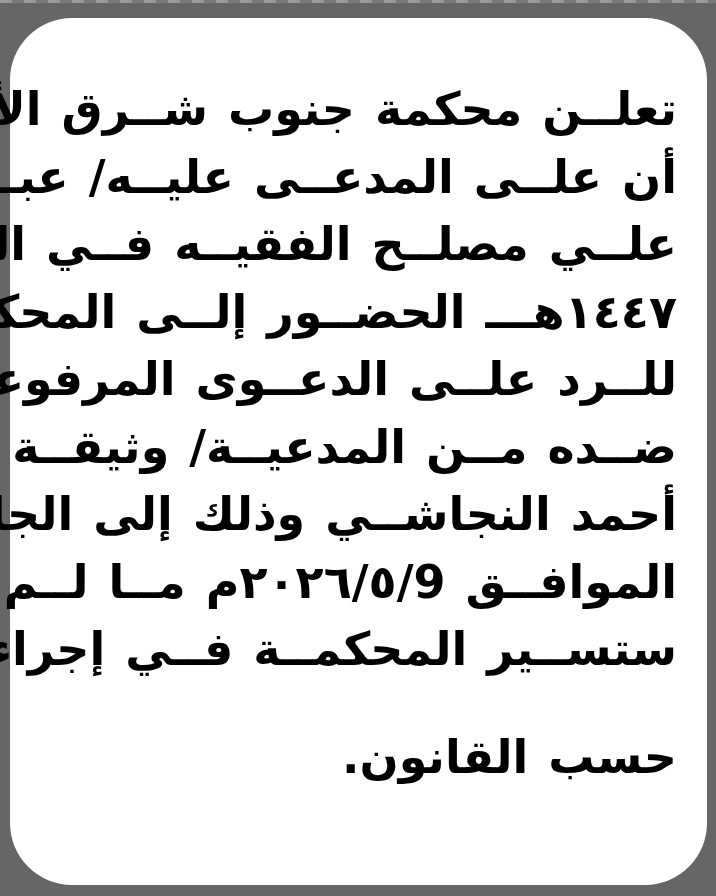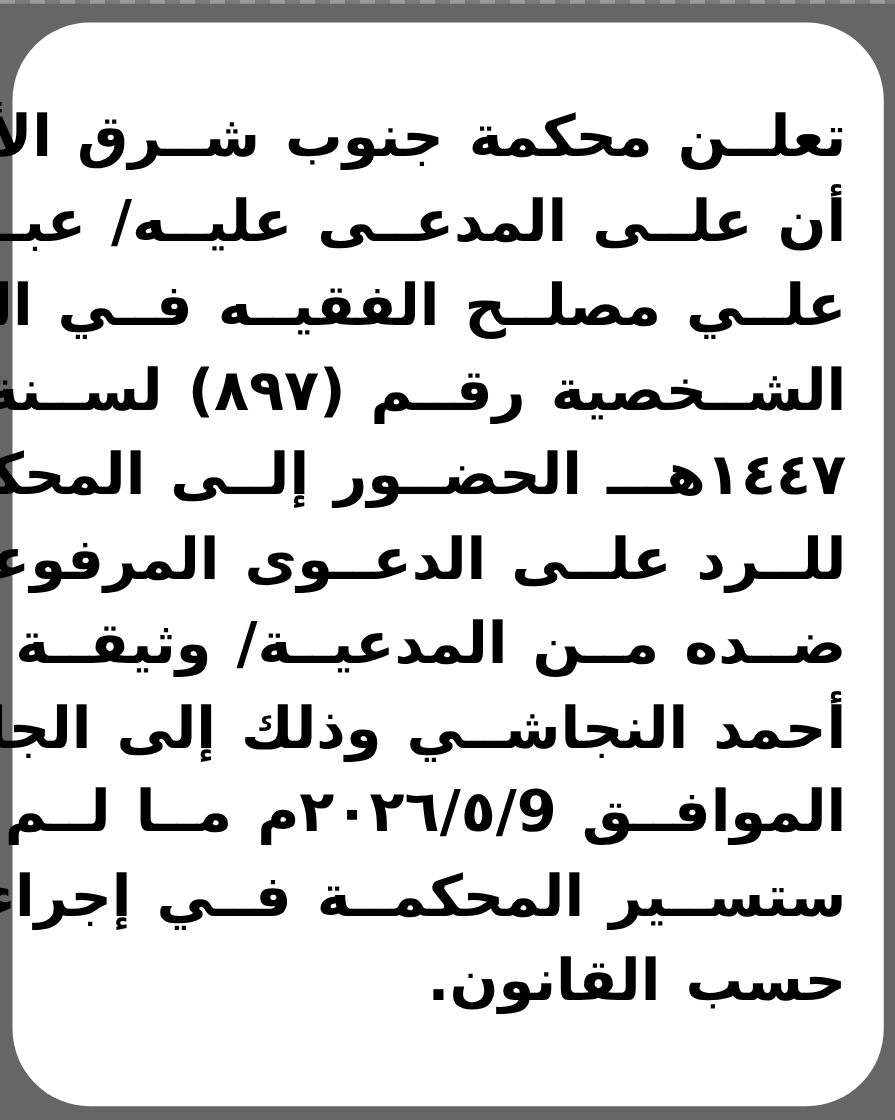--- a/index.html
+++ b/index.html
@@ -33,33 +33,32 @@
     line-height: 67.5px;
     font-size: 46px;
     font-weight: bold;
     color: #000000;
     white-space: nowrap;
     text-align: justify;
     text-align-last: justify;
     letter-spacing: 0;
     word-spacing: 4px;
   }
-  .line.last { text-align-last: right; }
+  .line.last { text-align-last: right; margin-top: 40px; }
 </style>
 </head>
 <body>
 
 <div class="top-strip"></div>
 
 <div class="panel">
   <div class="notice">
     <span class="line">تعلــن محكمة جنوب شــرق الأمانة</span>
     <span class="line">أن علــى المدعــى عليــه/ عبــدالله</span>
     <span class="line">علــي مصلــح الفقيــه فــي القضية</span>
-    <span class="line">الشــخصية رقــم (٨٩٧) لســنة</span>
     <span class="line">١٤٤٧هـــ الحضــور إلــى المحكمة</span>
     <span class="line">للــرد علــى الدعــوى المرفوعــة</span>
     <span class="line">ضــده مــن المدعيــة/ وثيقــة أحمد</span>
     <span class="line">أحمد النجاشــي وذلك إلى الجلســة</span>
     <span class="line">الموافــق ٢٠٢٦/٥/9م مــا لــم</span>
     <span class="line">ستســير المحكمــة فــي إجراءاتهــا</span>
     <span class="line last">حسب القانون.</span>
   </div>
 </div>
 

